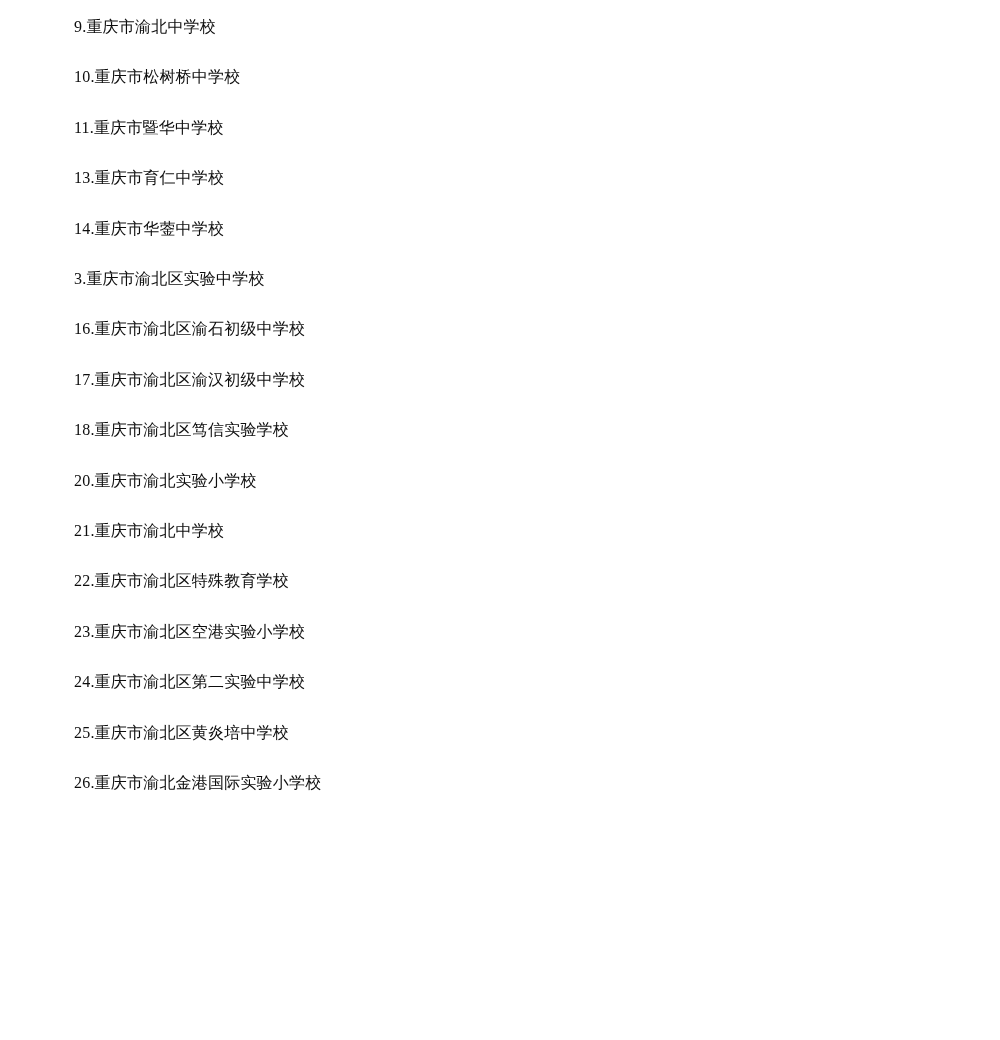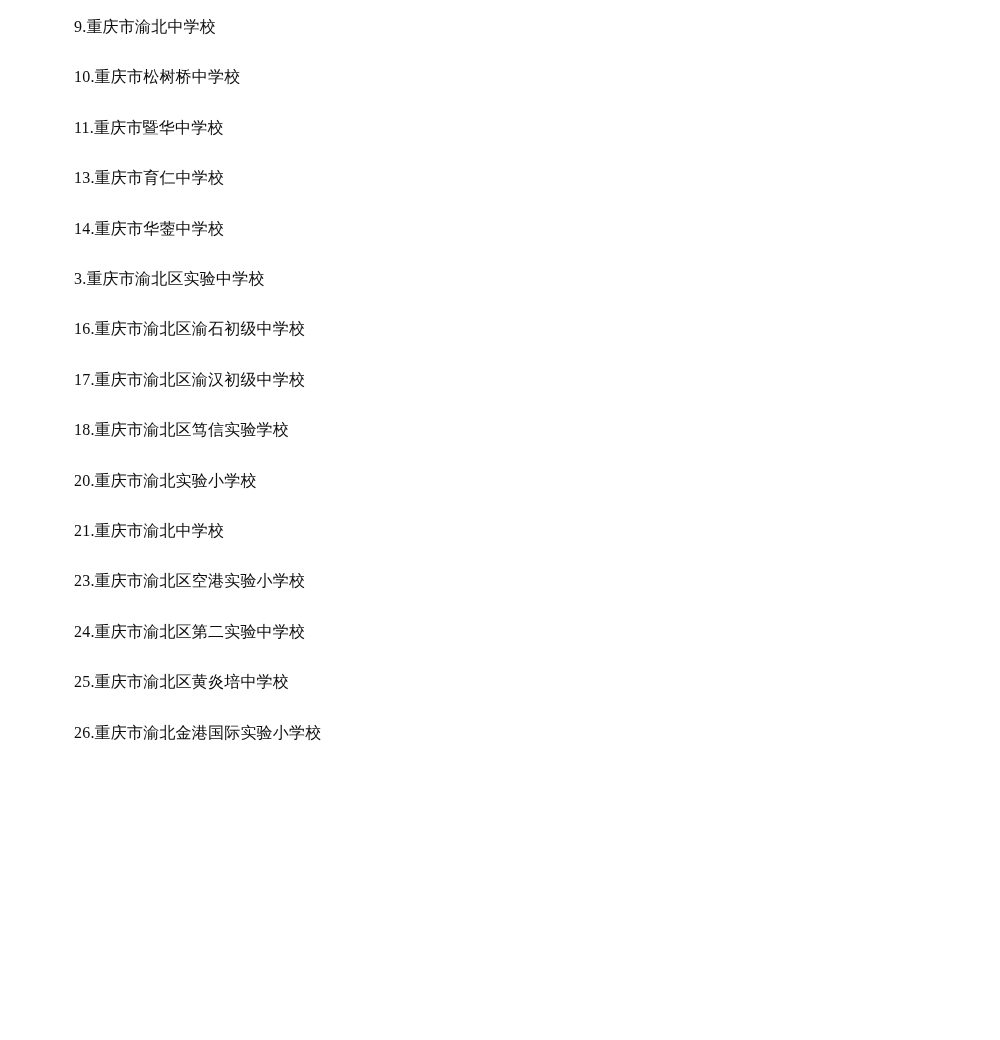--- a/index.html
+++ b/index.html
@@ -52,19 +52,20 @@
     <li class="list-item"><span class="item-num">10.</span><span class="item-text">重庆市松树桥中学校</span></li>
     <li class="list-item"><span class="item-num">11.</span><span class="item-text">重庆市暨华中学校</span></li>
     <li class="list-item"><span class="item-num">13.</span><span class="item-text">重庆市育仁中学校</span></li>
     <li class="list-item"><span class="item-num">14.</span><span class="item-text">重庆市华蓥中学校</span></li>
     <li class="list-item"><span class="item-num">3.</span><span class="item-text">重庆市渝北区实验中学校</span></li>
     <li class="list-item"><span class="item-num">16.</span><span class="item-text">重庆市渝北区渝石初级中学校</span></li>
     <li class="list-item"><span class="item-num">17.</span><span class="item-text">重庆市渝北区渝汉初级中学校</span></li>
     <li class="list-item"><span class="item-num">18.</span><span class="item-text">重庆市渝北区笃信实验学校</span></li>
     <li class="list-item"><span class="item-num">20.</span><span class="item-text">重庆市渝北实验小学校</span></li>
     <li class="list-item"><span class="item-num">21.</span><span class="item-text">重庆市渝北中学校</span></li>
+    <li class="list-item"><span class="item-num">22.</span><span class="item-text">重庆市渝北区特殊教育学校</span></li>
     <li class="list-item"><span class="item-num">23.</span><span class="item-text">重庆市渝北区空港实验小学校</span></li>
     <li class="list-item"><span class="item-num">24.</span><span class="item-text">重庆市渝北区第二实验中学校</span></li>
     <li class="list-item"><span class="item-num">25.</span><span class="item-text">重庆市渝北区黄炎培中学校</span></li>
     <li class="list-item"><span class="item-num">26.</span><span class="item-text">重庆市渝北金港国际实验小学校</span></li>
     <li class="list-item"></li>
   </ol>
 </div>
 
 </body></html>

